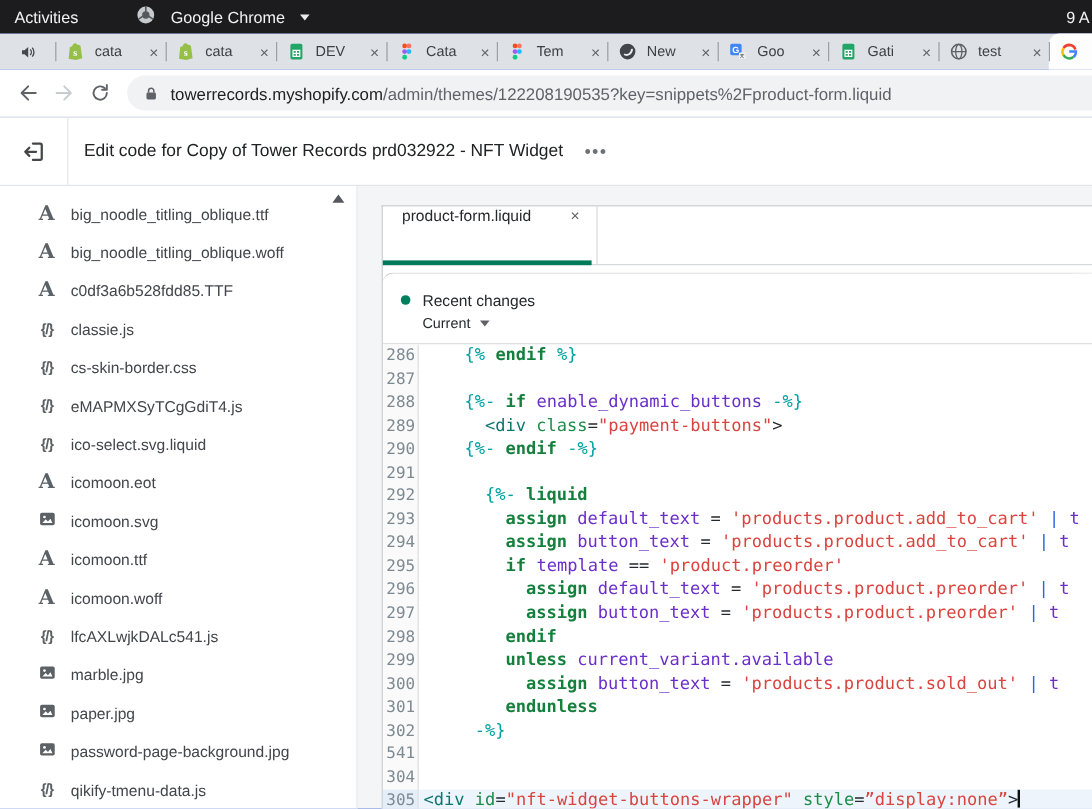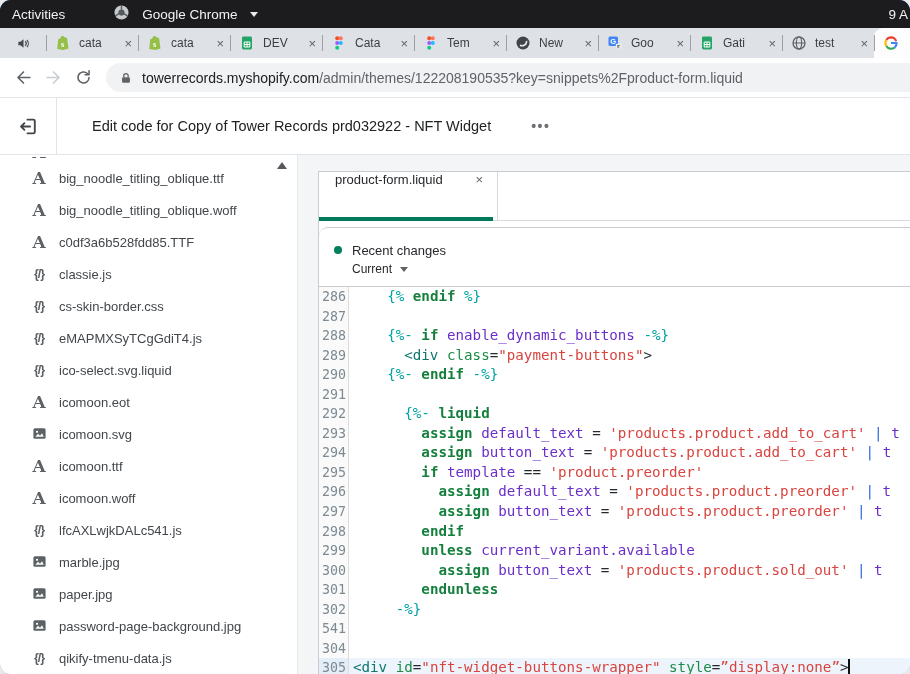--- a/index.html
+++ b/index.html
@@ -1,18 +1,18 @@
 <!DOCTYPE html>
 <html><head>
 <meta charset="utf-8">
 <style>
   html,body{margin:0;padding:0;background:#e9e9e9;}
   *{box-sizing:border-box;}
   .screen{width:910px;height:674px;position:relative;overflow:hidden;background:#1d4ed8;
-          font-family:"Liberation Sans",sans-serif;border-radius:11px;}
+          font-family:"Liberation Sans",sans-serif;}
 
   
   .ubuntu-bar{height:28px;background:#1c1c1e;color:#f2f2f2;display:flex;align-items:center;font-size:13.5px;}
   .activities{margin-left:12px;}
   .chrome-menu{margin-left:48px;display:flex;align-items:center;gap:12px;}
   .caret-down{width:0;height:0;border-left:4px solid transparent;border-right:4px solid transparent;border-top:5px solid #e8eaed;display:inline-block;}
   .clock{margin-left:auto;margin-right:2px;white-space:nowrap;}
 
   
   .tabstrip{height:30px;background:#dee1e6;display:flex;align-items:stretch;}
@@ -31,21 +31,21 @@
   .navbtn{width:30px;height:30px;display:flex;align-items:center;justify-content:center;flex:none;}
   .navbtn svg{width:19px;height:19px;}
   .omnibox{flex:1;height:29px;background:#f0f2f4;border-radius:15px;margin-left:8px;margin-right:-18px;
            display:flex;align-items:center;padding-left:13px;overflow:hidden;white-space:nowrap;}
   .omnibox .lock{width:14px;height:14px;flex:none;margin-right:9px;}
   .url{font-size:14px;}
   .url .host{color:#202124;}
   .url .path{color:#5f6368;}
 
   
-  .page-header{height:57px;background:#fff;border-bottom:1px solid #e1e4e8;display:flex;align-items:center;gap:22px;}
+  .page-header{height:57px;background:#fff;border-bottom:1px solid #e1e4e8;display:flex;align-items:center;}
   .exit-btn{width:57px;height:100%;display:flex;align-items:center;justify-content:center;border-right:1px solid #e1e4e8;}
   .exit-btn svg{width:21px;height:21px;}
   .ph-title{margin-left:13px;font-size:14.5px;color:#202223;}
   .ph-dots{margin-left:18px;color:#6d7175;font-weight:700;font-size:14px;letter-spacing:1.5px;}
 
   
   .content{height:519px;display:flex;background:#f4f5f6;}
   .sidebar{width:298px;background:#fff;border-right:1px solid #e5e7e9;position:relative;overflow:hidden;padding-top:2px;flex:none;}
   .clip-item{height:5px;overflow:hidden;padding-left:30px;}
   .clip-item .ficon{display:inline-block;transform:translateY(-13px);}

